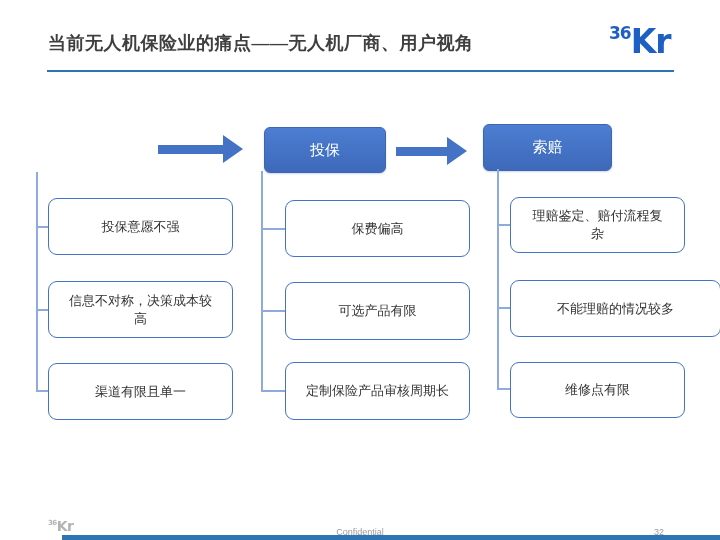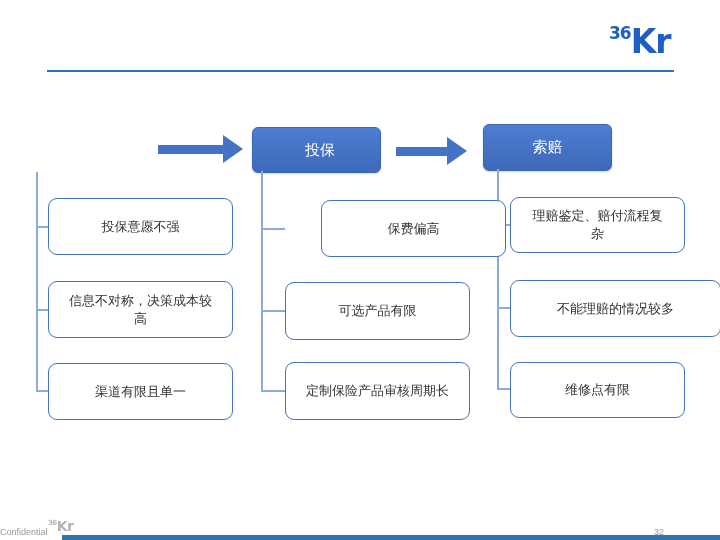--- a/index.html
+++ b/index.html
@@ -23,21 +23,21 @@
   .logo-top .l36{font-size:17px;font-weight:800;letter-spacing:-1px;vertical-align:14px;}
   .logo-top .lkr{font-size:33px;font-weight:800;letter-spacing:-1px;}
   
   .flow-header{
     position:absolute;display:flex;align-items:center;justify-content:center;
     background:linear-gradient(180deg,#4d7ed2 0%,#4472c4 55%,#3e69ba 100%);
     border:1px solid #3d66b0;border-radius:6px;color:#ffffff;font-size:15px;
     box-shadow:0 1px 2px rgba(60,90,150,.25);
   }
   .fh1{left:23px;top:122px;width:128px;height:50px;}
-  .fh2{left:252px;top:127px;width:120px;height:44px;padding-left:7px;}
+  .fh2{left:264px;top:127px;width:120px;height:44px;}
   .fh3{left:483px;top:124px;width:127px;height:45px;}
   
   .arrow{position:absolute;height:28px;}
   .arrow .shaft{position:absolute;left:0;right:19px;top:10px;height:9px;background:#4472c4;}
   .arrow .head{
     position:absolute;right:0;top:0;width:0;height:0;
     border-top:14px solid transparent;border-bottom:14px solid transparent;
     border-left:20px solid #4472c4;
   }
   .ar1{left:158px;top:135px;width:85px;}
@@ -53,35 +53,36 @@
     font-family:"Liberation Serif","Liberation Sans",serif;
   }
   
   .logo-bottom{
     position:absolute;left:48px;top:516px;color:#b3b3b3;white-space:nowrap;
     font-family:"DejaVu Sans",sans-serif;
   }
   .logo-bottom .l36{font-size:7px;font-weight:800;vertical-align:6px;letter-spacing:-.5px;}
   .logo-bottom .lkr{font-size:14px;font-weight:800;letter-spacing:-.5px;}
   .confidential{
-    position:absolute;left:0;right:0;top:527px;
+    position:absolute;left:0;right:0;top:527px;text-align:center;
     font-size:9px;color:#9a9a9a;
   }
   .page-number{
     position:absolute;right:56px;top:527px;font-size:9px;color:#9a9a9a;
   }
   .bottom-bar{
     position:absolute;left:62px;right:0;bottom:0;height:5px;background:#2e74b5;
   }
 </style>
 </head>
 <body>
 
 <div class="slide">
 
+  <div class="slide-title">当前无人机保险业的痛点——无人机厂商、用户视角</div>
   <div class="title-rule"></div>
   <div class="logo-top">
     <span class="l36">36</span><span class="lkr">Kr</span>
   </div>
 
   <div class="flow-header fh2">
     <span>投保</span>
   </div>
   <div class="flow-header fh3">
     <span>索赔</span>
@@ -114,21 +115,21 @@
   <div class="item-box" style="left:48px;top:198px;width:185px;height:57px;">
     <span>投保意愿不强</span>
   </div>
   <div class="item-box" style="left:48px;top:281px;width:185px;height:57px;">
     <span>信息不对称，决策成本较高</span>
   </div>
   <div class="item-box" style="left:48px;top:363px;width:185px;height:57px;">
     <span>渠道有限且单一</span>
   </div>
 
-  <div class="item-box" style="left:285px;top:200px;width:185px;height:57px;margin-left:36px;">
+  <div class="item-box" style="left:285px;top:200px;width:185px;height:57px;">
     <span>保费偏高</span>
   </div>
   <div class="item-box" style="left:285px;top:282px;width:185px;height:58px;">
     <span>可选产品有限</span>
   </div>
   <div class="item-box" style="left:285px;top:362px;width:185px;height:58px;">
     <span>定制保险产品审核周期长</span>
   </div>
 
   <div class="item-box" style="left:510px;top:197px;width:175px;height:56px;">

